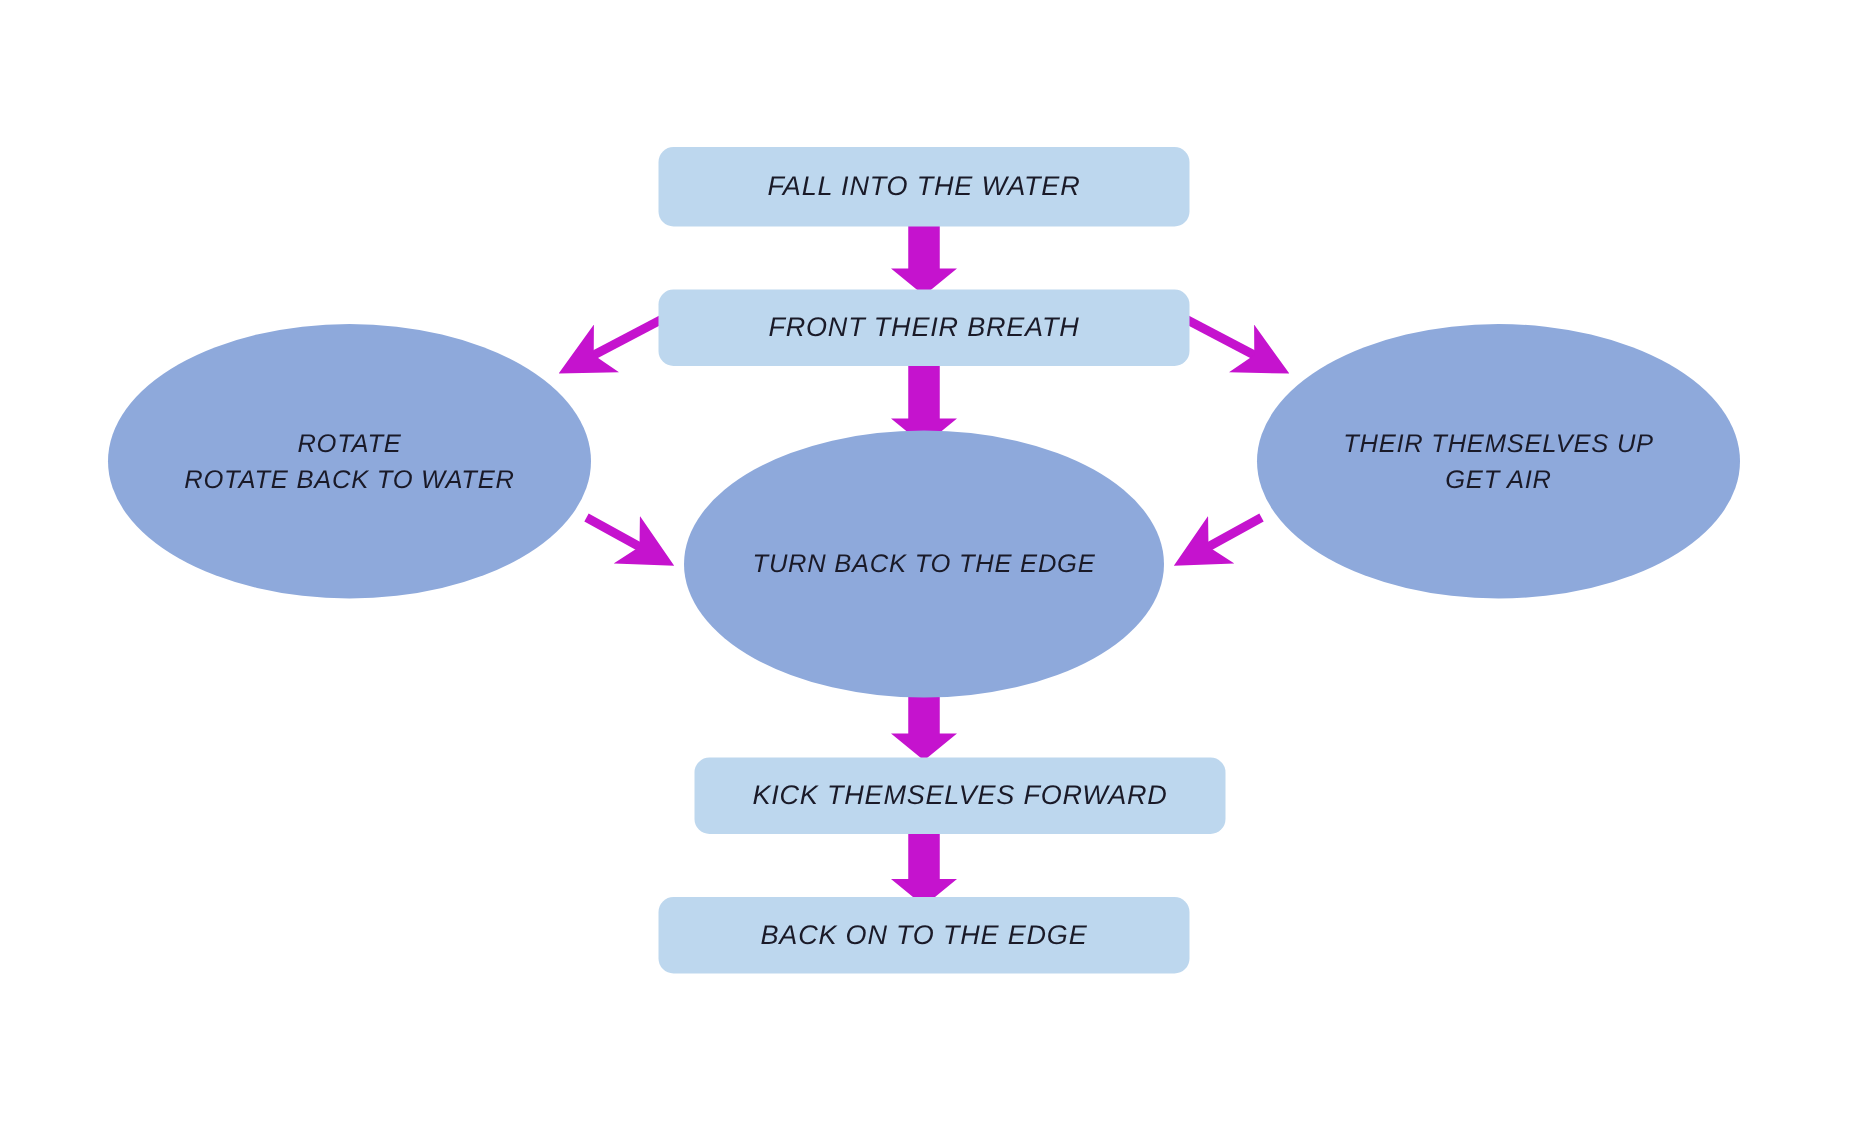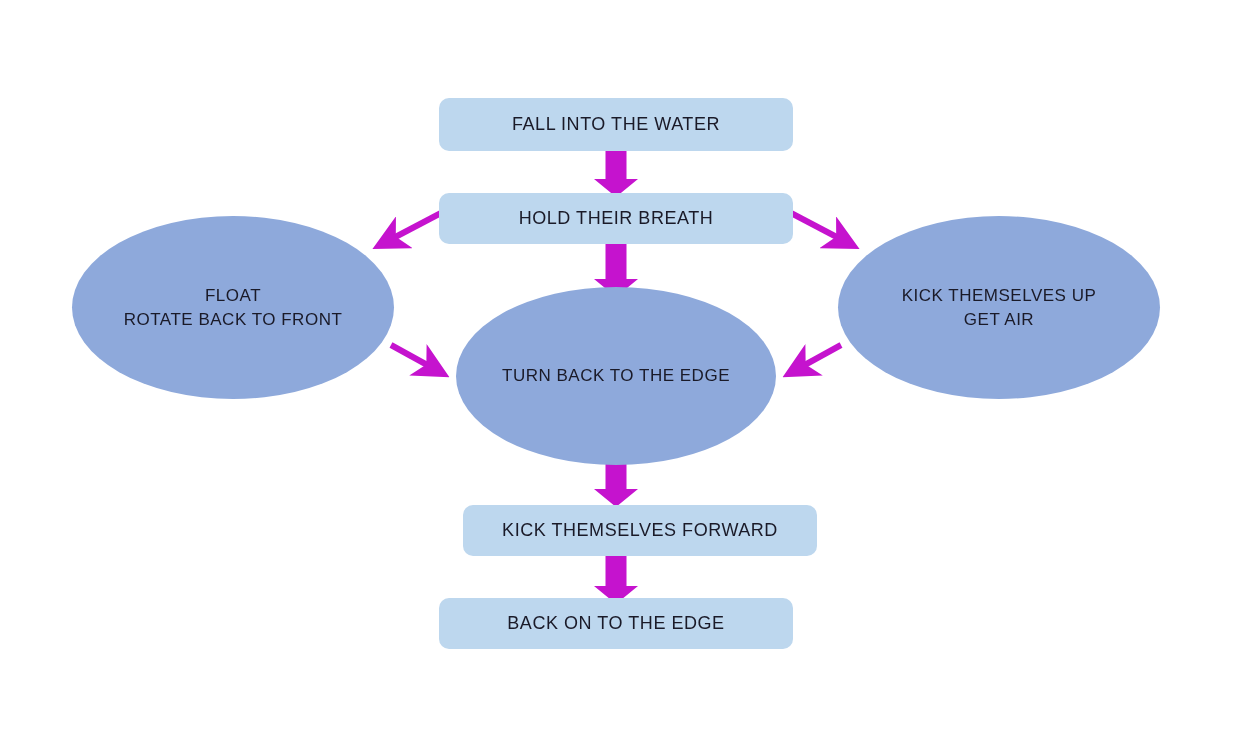--- a/index.html
+++ b/index.html
@@ -7,20 +7,21 @@
     padding: 0;
     background: #ffffff;
   }
   .canvas {
     position: relative;
     width: 1234px;
     height: 751px;
     background: var(--background, #ffffff);
     font-family: "Liberation Sans", sans-serif;
     overflow: hidden;
+    font-style: italic;
   }
   .arrow-layer {
     position: absolute;
     inset: 0;
     width: 1234px;
     height: 751px;
   }
   .thick-arrow {
     fill: var(--arrow, #C513CE);
     stroke: none;
@@ -86,30 +87,30 @@
     <line class="thin-arrow" x1="791" y1="213" x2="850" y2="244" marker-end="url(#ah)"></line>
     <line class="thin-arrow" x1="391" y1="345" x2="440" y2="372" marker-end="url(#ah)"></line>
     <line class="thin-arrow" x1="841" y1="345" x2="792" y2="372" marker-end="url(#ah)"></line>
   </svg>
 
   <div class="node box n-fall">
     <span class="node-line">FALL INTO THE WATER</span>
   </div>
 
   <div class="node box n-breath">
-    <span class="node-line">HOLD THEIR BREATH</span>
+    <span class="node-line">FRONT THEIR BREATH</span>
   </div>
 
   <div class="node ellipse n-rotate">
-    <span class="node-line">FLOAT</span>
-    <span class="node-line">ROTATE BACK TO FRONT</span>
+    <span class="node-line">ROTATE</span>
+    <span class="node-line">ROTATE BACK TO WATER</span>
   </div>
 
   <div class="node ellipse n-kickup">
-    <span class="node-line">KICK THEMSELVES UP</span>
+    <span class="node-line">THEIR THEMSELVES UP</span>
     <span class="node-line">GET AIR</span>
   </div>
 
   <div class="node ellipse n-turn">
     <span class="node-line">TURN BACK TO THE EDGE</span>
   </div>
 
   <div class="node box n-kickforward">
     <span class="node-line">KICK THEMSELVES FORWARD</span>
   </div>

